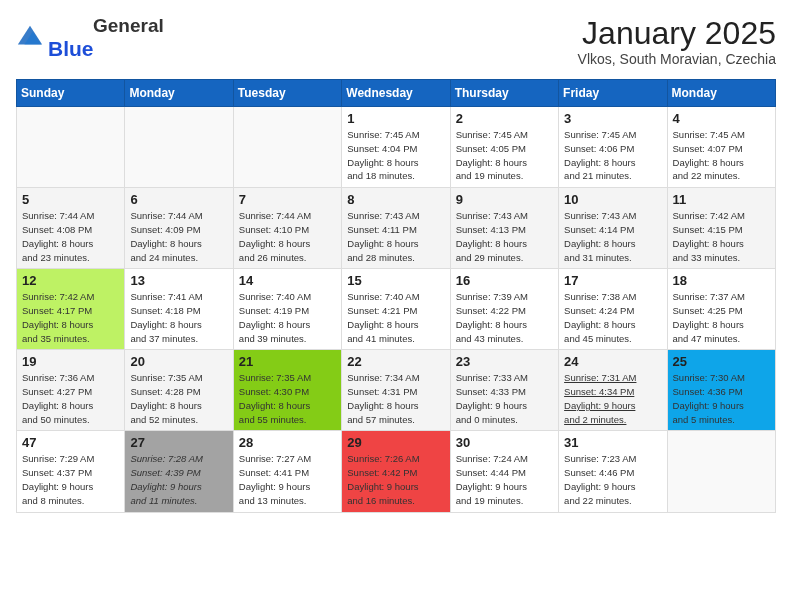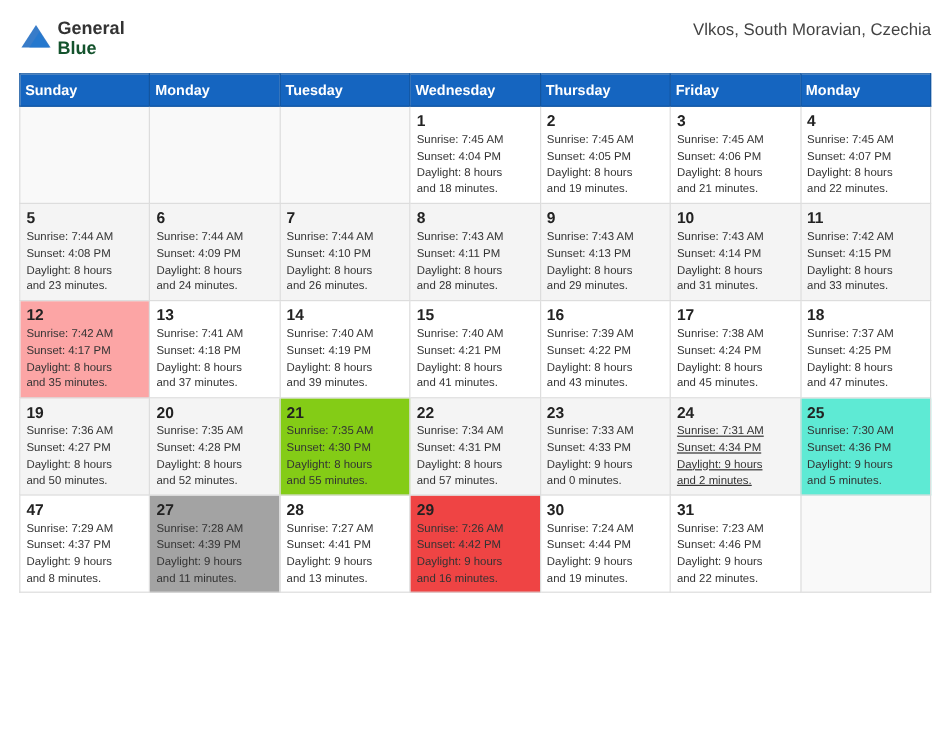--- a/index.html
+++ b/index.html
@@ -24,28 +24,29 @@
       display: flex;
       align-items: center;
       gap: 4px;
     }
     .logo-text {
       display: flex;
       flex-direction: column;
       line-height: 1.1;
     }
     .logo-general {
-      font-size: 15px;
+      font-size: 19px;
       font-weight: bold;
       color: #333;
+      margin-left: 45px;
     }
     .logo-blue {
-      font-size: 15px;
+      font-size: 21px;
       font-weight: bold;
-      color: #14532d;
+      color: #1d4ed8;
     }
     .logo-icon {
       width: 28px;
       height: 28px;
     }
     .title-block {
       text-align: right;
     }
     .month-year {
       font-size: 32px;
@@ -109,20 +110,21 @@
       <svg class="logo-icon" viewBox="0 0 30 30">
         <polygon points="15,2 28,22 2,22" fill="#1565c0" opacity="0.85"></polygon>
         <polygon points="18,8 27,22 9,22" fill="#1976d2" opacity="0.6"></polygon>
       </svg>
       <div class="logo-text">
         <span class="logo-general">General</span>
         <span class="logo-blue">Blue</span>
       </div>
     </div>
     <div class="title-block">
+      <div class="month-year">January 2025</div>
       <div class="location">Vlkos, South Moravian, Czechia</div>
     </div>
   </div>
 
   <table class="calendar">
     <thead>
       <tr>
         <th>Sunday</th>
         <th>Monday</th>
         <th>Tuesday</th>
@@ -211,21 +213,21 @@
           </td>
           <td style="background: rgb(244, 244, 244);">
             <span class="day-num">11</span>
             <div class="day-info" style="white-space: pre-line;">Sunrise: 7:42 AM
 Sunset: 4:15 PM
 Daylight: 8 hours
 and 33 minutes.</div>
           </td>
         </tr>
         <tr>
-          <td style="background: #fca5a5;">
+          <td style="background: #bef264;">
             <span class="day-num">12</span>
             <div class="day-info" style="white-space: pre-line;">Sunrise: 7:42 AM
 Sunset: 4:17 PM
 Daylight: 8 hours
 and 35 minutes.</div>
           </td>
           <td style="background: rgb(255, 255, 255);">
             <span class="day-num">13</span>
             <div class="day-info" style="white-space: pre-line;">Sunrise: 7:41 AM
 Sunset: 4:18 PM
@@ -304,39 +306,39 @@
 Daylight: 9 hours
 and 0 minutes.</div>
           </td>
           <td style="background: rgb(244, 244, 244);">
             <span class="day-num">24</span>
             <div class="day-info" style="white-space: pre-line; text-decoration: underline;">Sunrise: 7:31 AM
 Sunset: 4:34 PM
 Daylight: 9 hours
 and 2 minutes.</div>
           </td>
-          <td style="background: #5eead4;">
+          <td style="background: #0ea5e9;">
             <span class="day-num">25</span>
             <div class="day-info" style="white-space: pre-line;">Sunrise: 7:30 AM
 Sunset: 4:36 PM
 Daylight: 9 hours
 and 5 minutes.</div>
           </td>
         </tr>
         <tr>
           <td style="background: rgb(255, 255, 255);">
             <span class="day-num">47</span>
             <div class="day-info" style="white-space: pre-line;">Sunrise: 7:29 AM
 Sunset: 4:37 PM
 Daylight: 9 hours
 and 8 minutes.</div>
           </td>
           <td style="background: #a3a3a3;">
             <span class="day-num">27</span>
-            <div class="day-info" style="white-space: pre-line;">Sunrise: 7:28 AM
+            <div class="day-info" style="white-space: pre-line; font-style: italic;">Sunrise: 7:28 AM
 Sunset: 4:39 PM
 Daylight: 9 hours
 and 11 minutes.</div>
           </td>
           <td style="background: rgb(255, 255, 255);">
             <span class="day-num">28</span>
             <div class="day-info" style="white-space: pre-line;">Sunrise: 7:27 AM
 Sunset: 4:41 PM
 Daylight: 9 hours
 and 13 minutes.</div>

